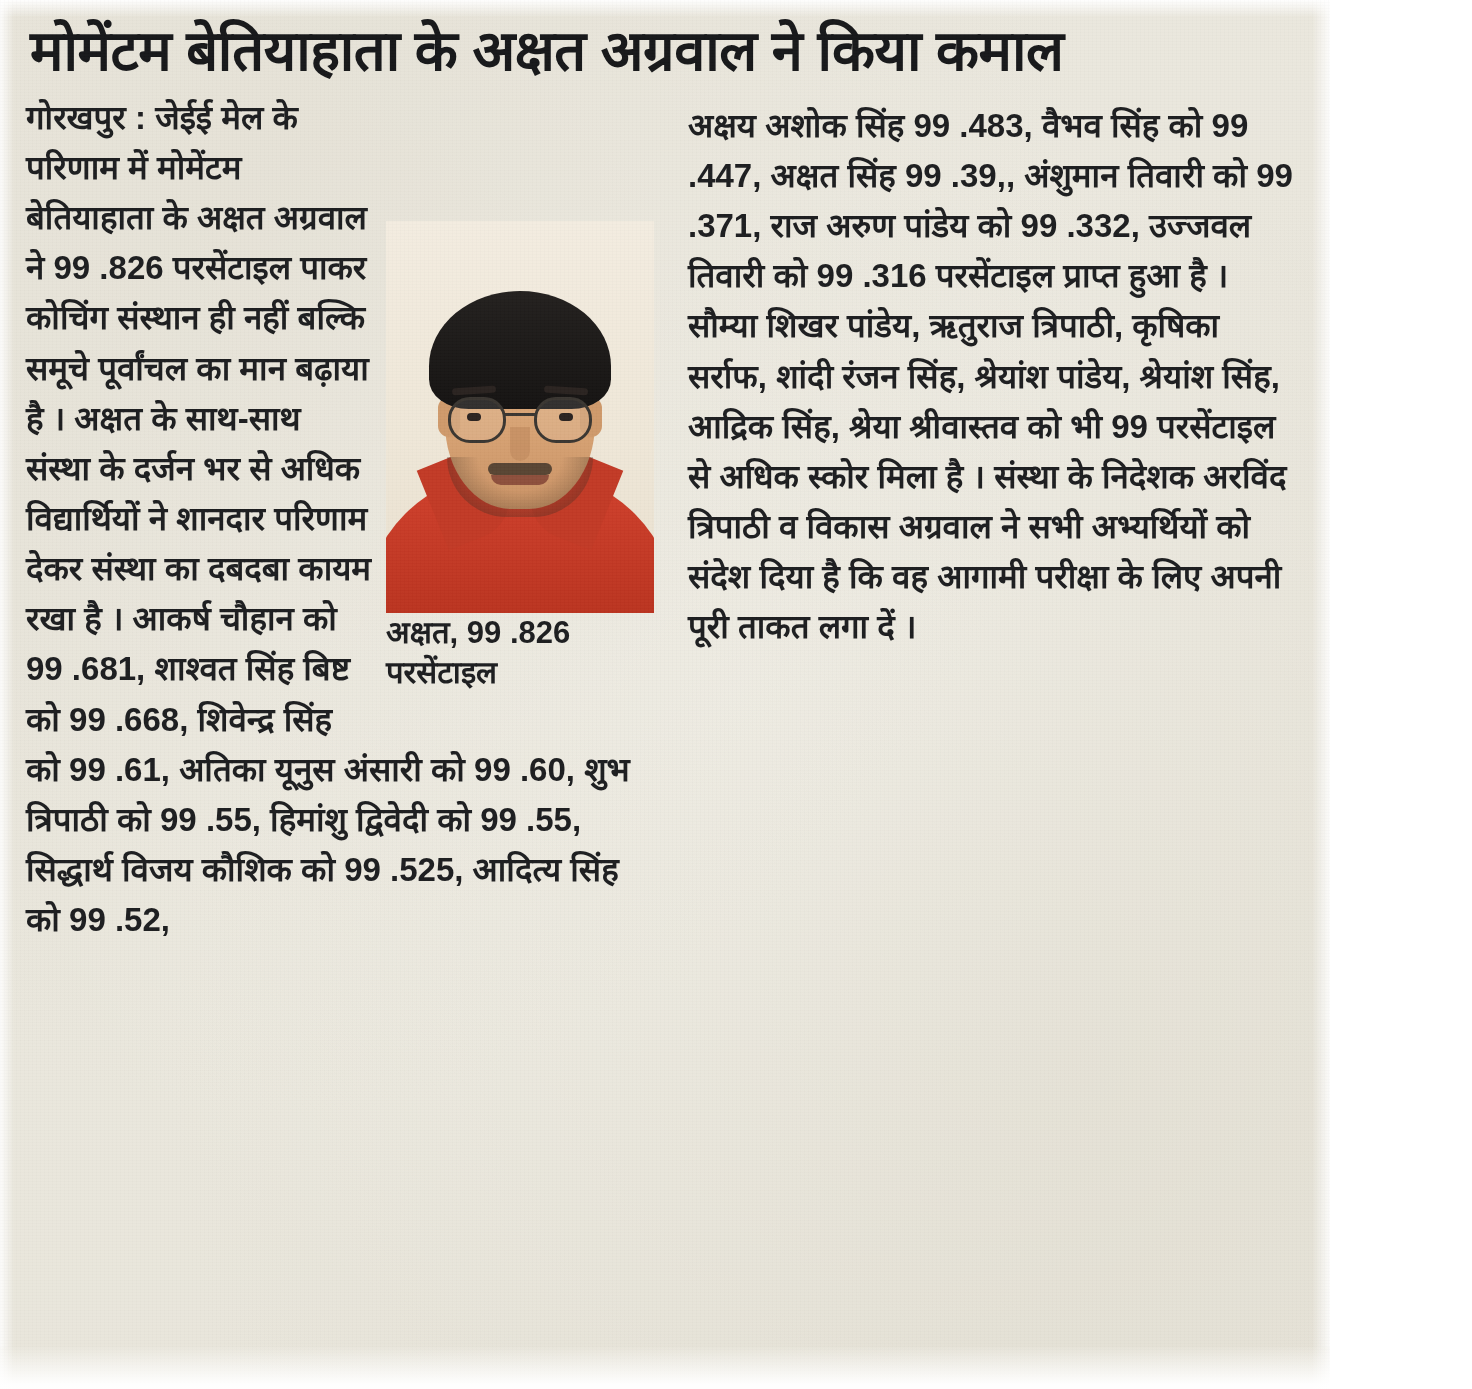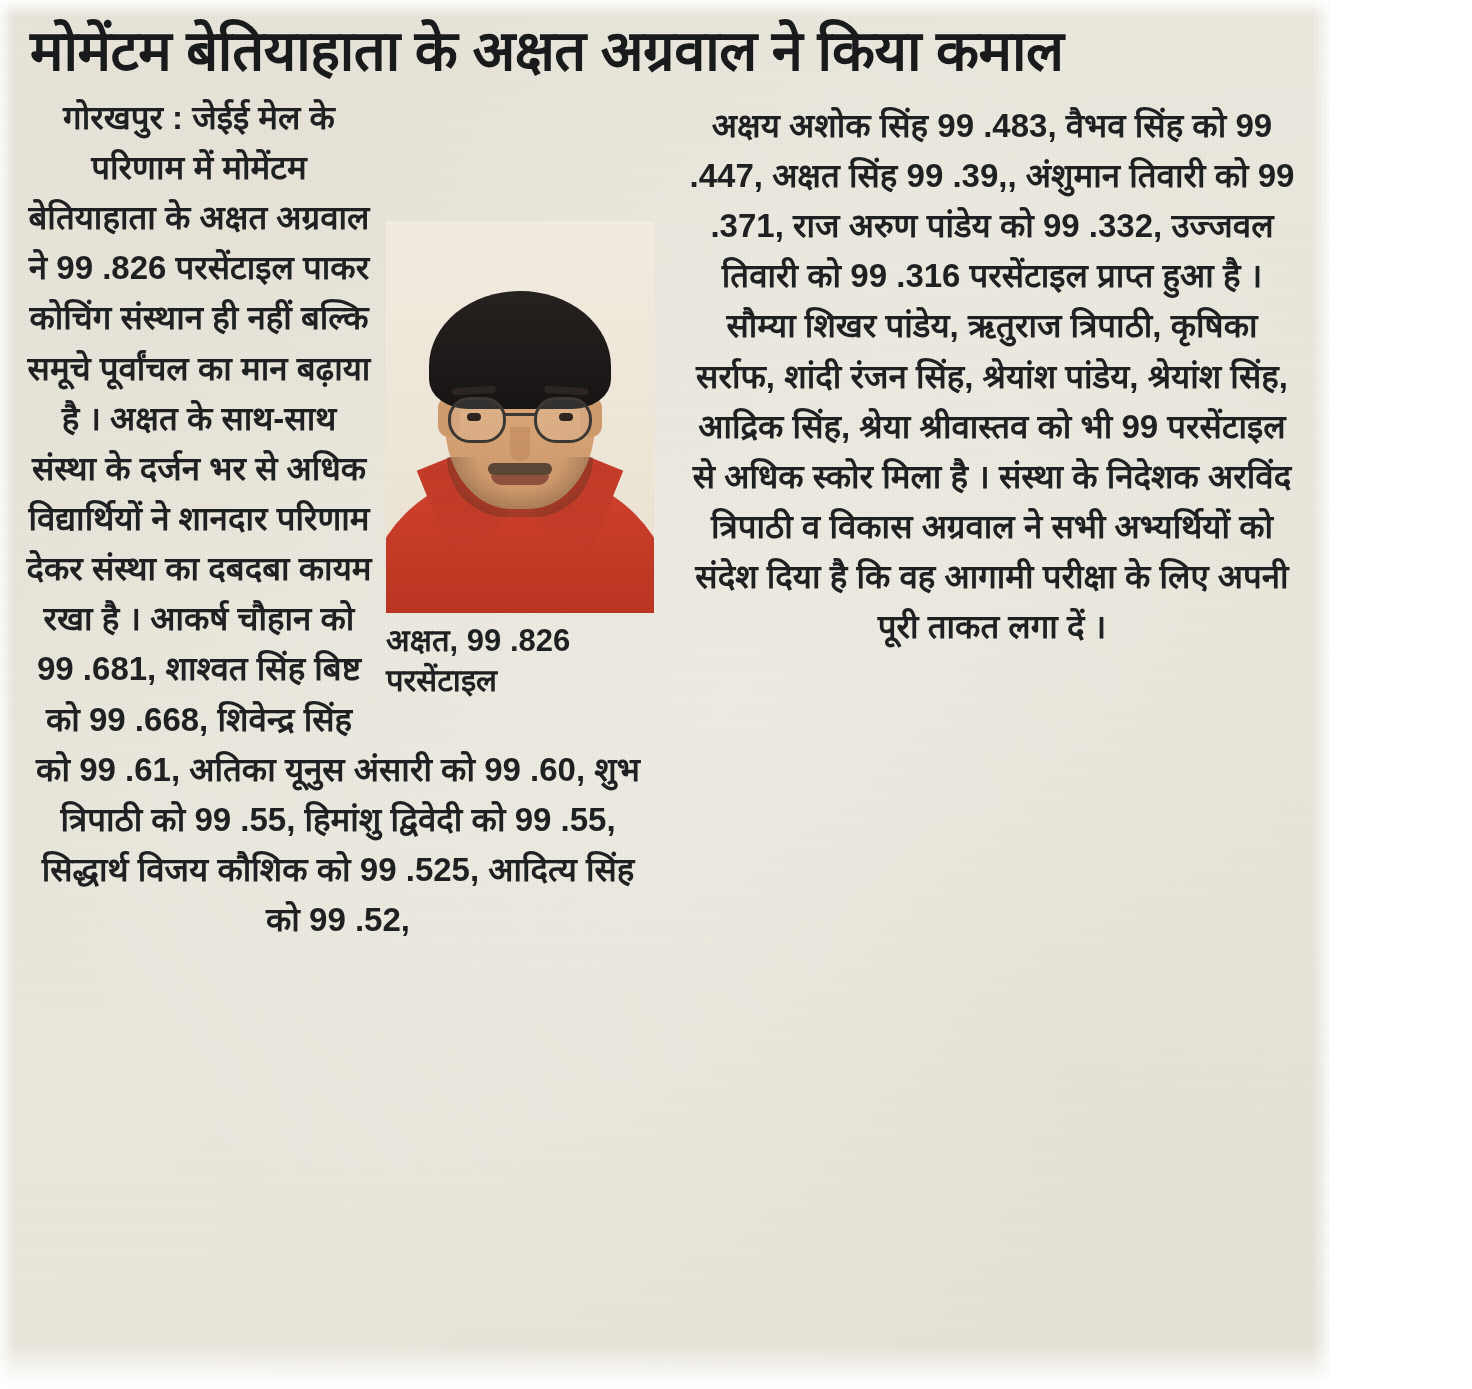--- a/index.html
+++ b/index.html
@@ -79,21 +79,21 @@
   }
   .col {
     width: 690px;
     font-size: 33px;
     line-height: 1.52;
     color: #1d1e20;
     font-family: "Liberation Sans", "DejaVu Sans", sans-serif;
     font-weight: 600;
     text-align: left;
   }
-  .col p { margin: 0; text-align: center; }
+  .col p { margin: 0; }
   .lead-city { font-weight: 700; }
 
   
   .photo-wrap {
     float: right;
     width: 268px;
     margin: 128px -4px 6px 14px;
     shape-outside: margin-box;
   }
   .photo {
@@ -183,21 +183,20 @@
   }
   .ph-beard {
     position:absolute; top:236px; left:50%; transform:translateX(-50%);
     width:146px; height:60px;
     background: radial-gradient(ellipse at 50% 0%, rgba(60,45,34,0.0) 40%, rgba(60,45,34,0.35) 75%);
     border-radius: 0 0 70px 70px;
   }
 
   .caption {
     width: 268px;
-    margin-top: 8px;
     font-family: "Liberation Sans", "DejaVu Sans", sans-serif;
     font-weight: 700;
     font-size: 31px;
     line-height: 1.3;
     color: #1d1e20;
   }
 
   .col-right p { margin: 8px; }
 </style>
 </head>

